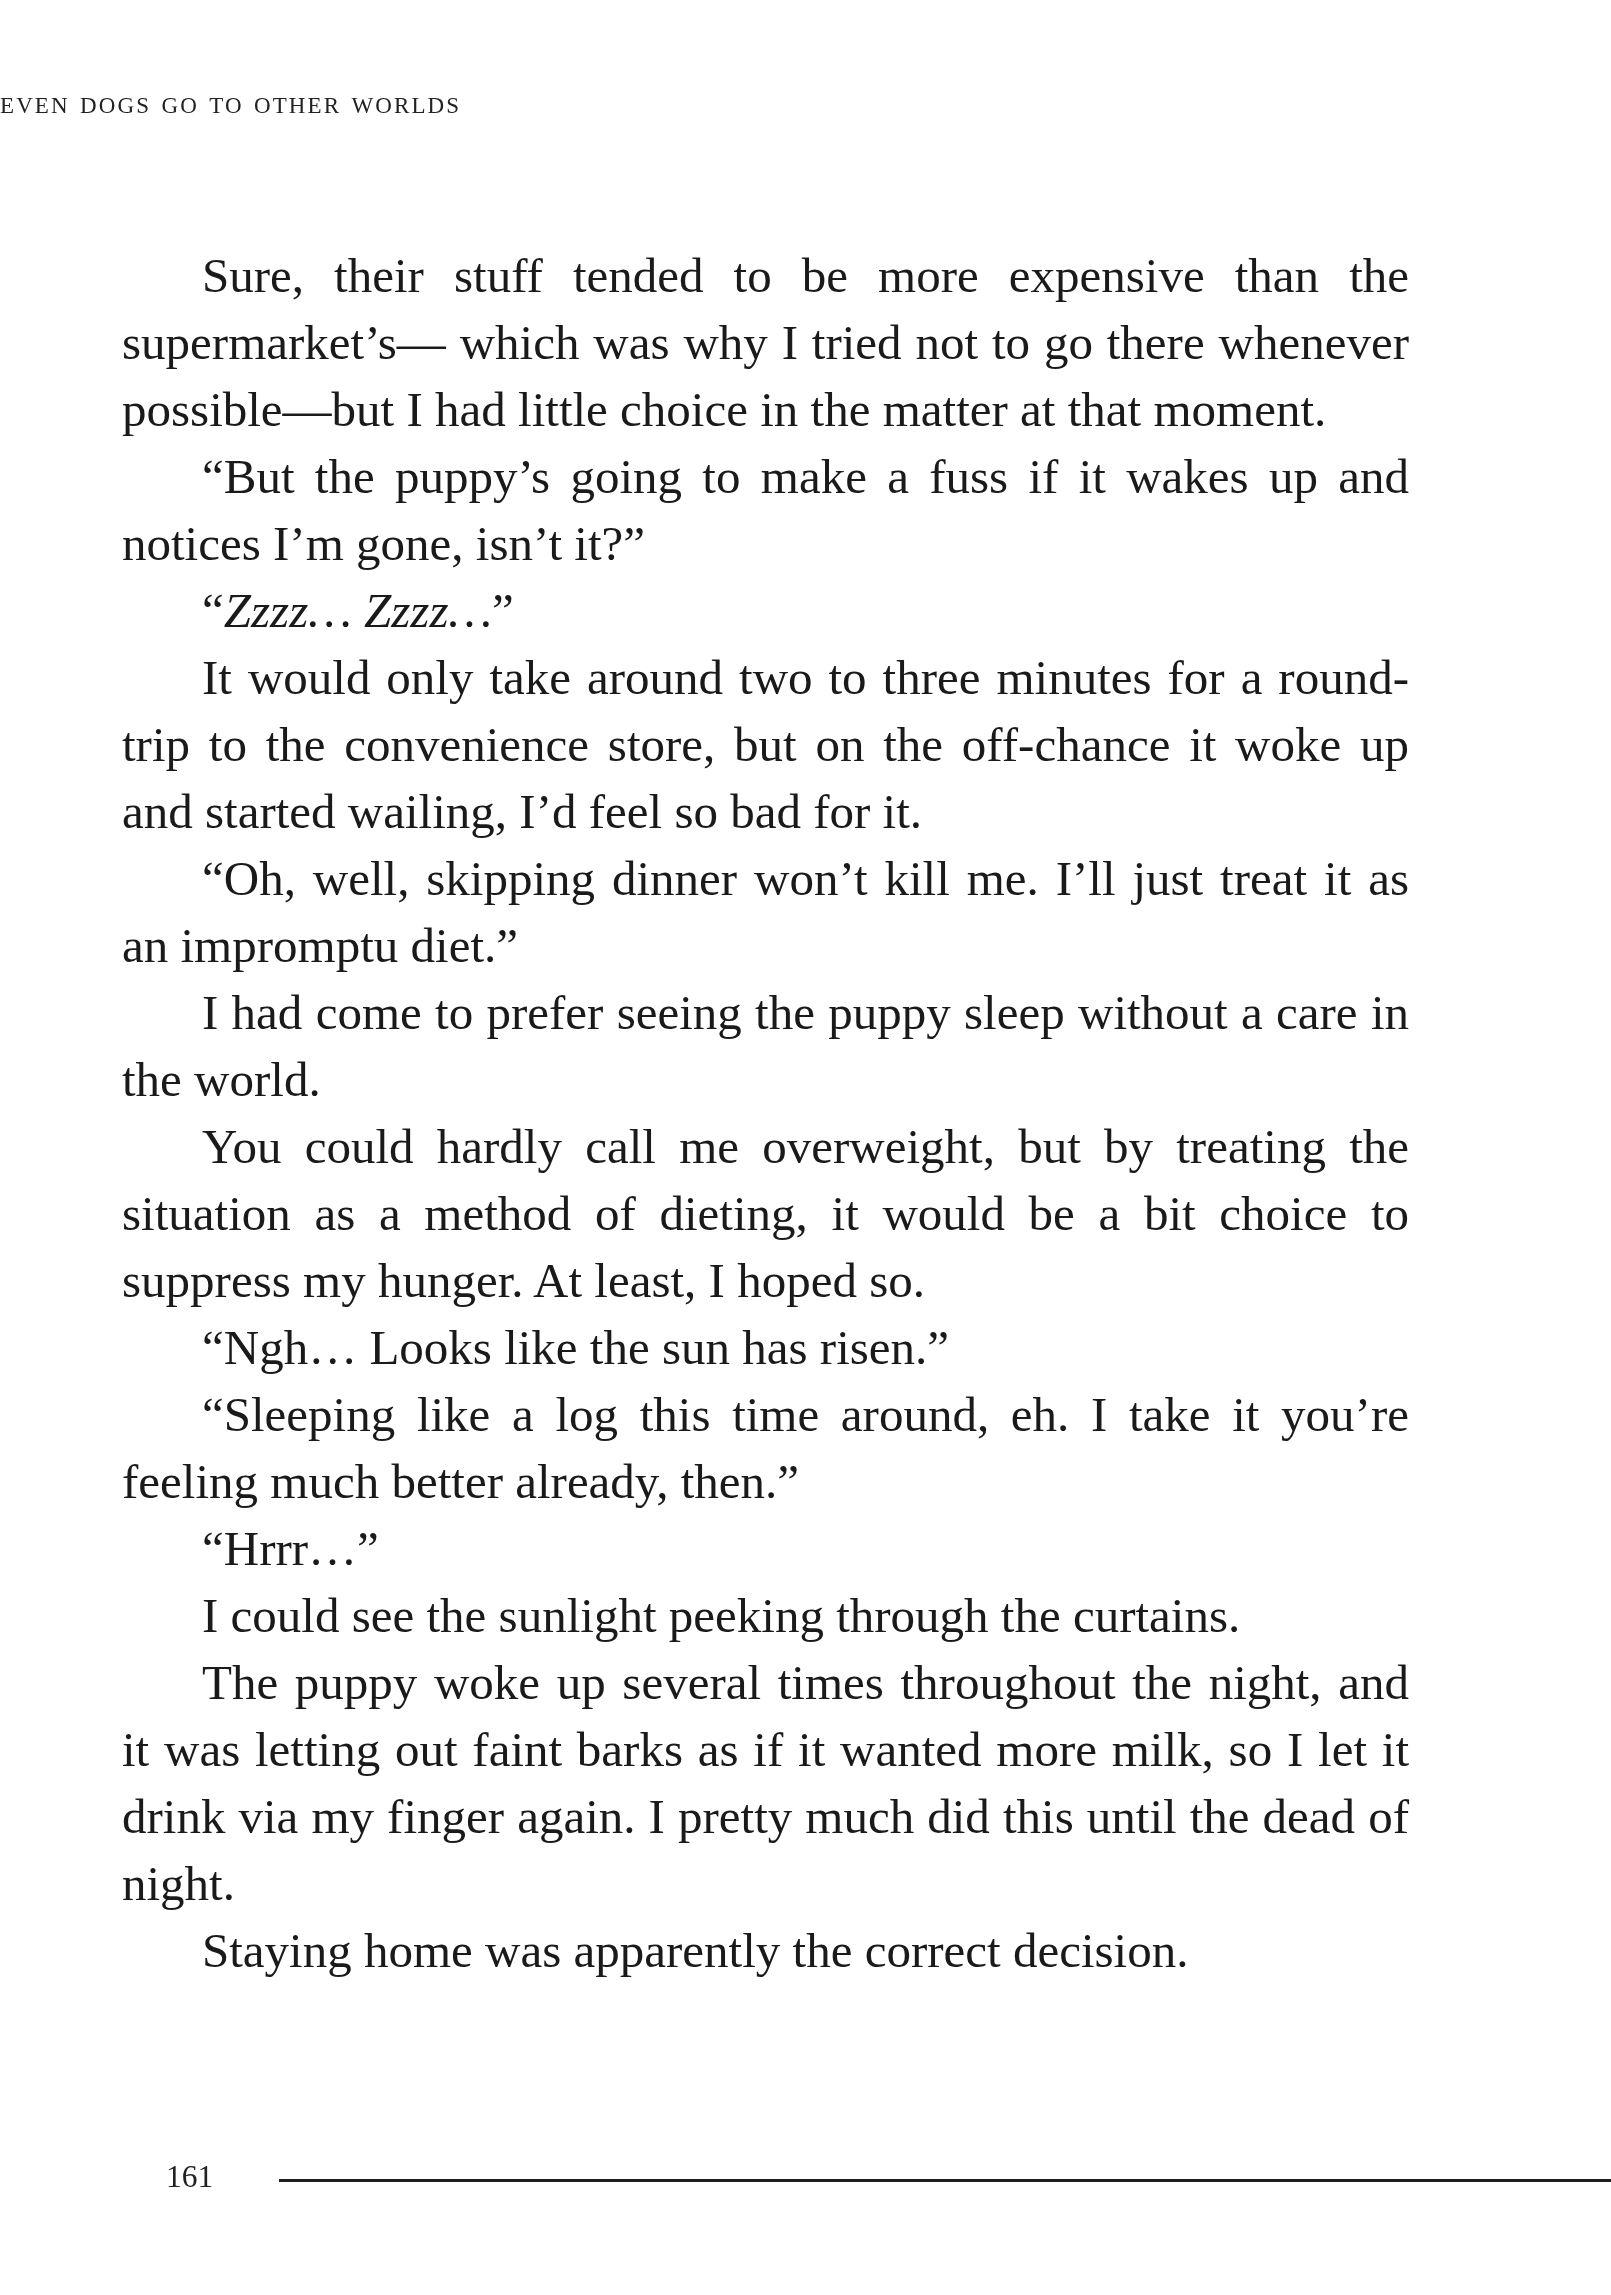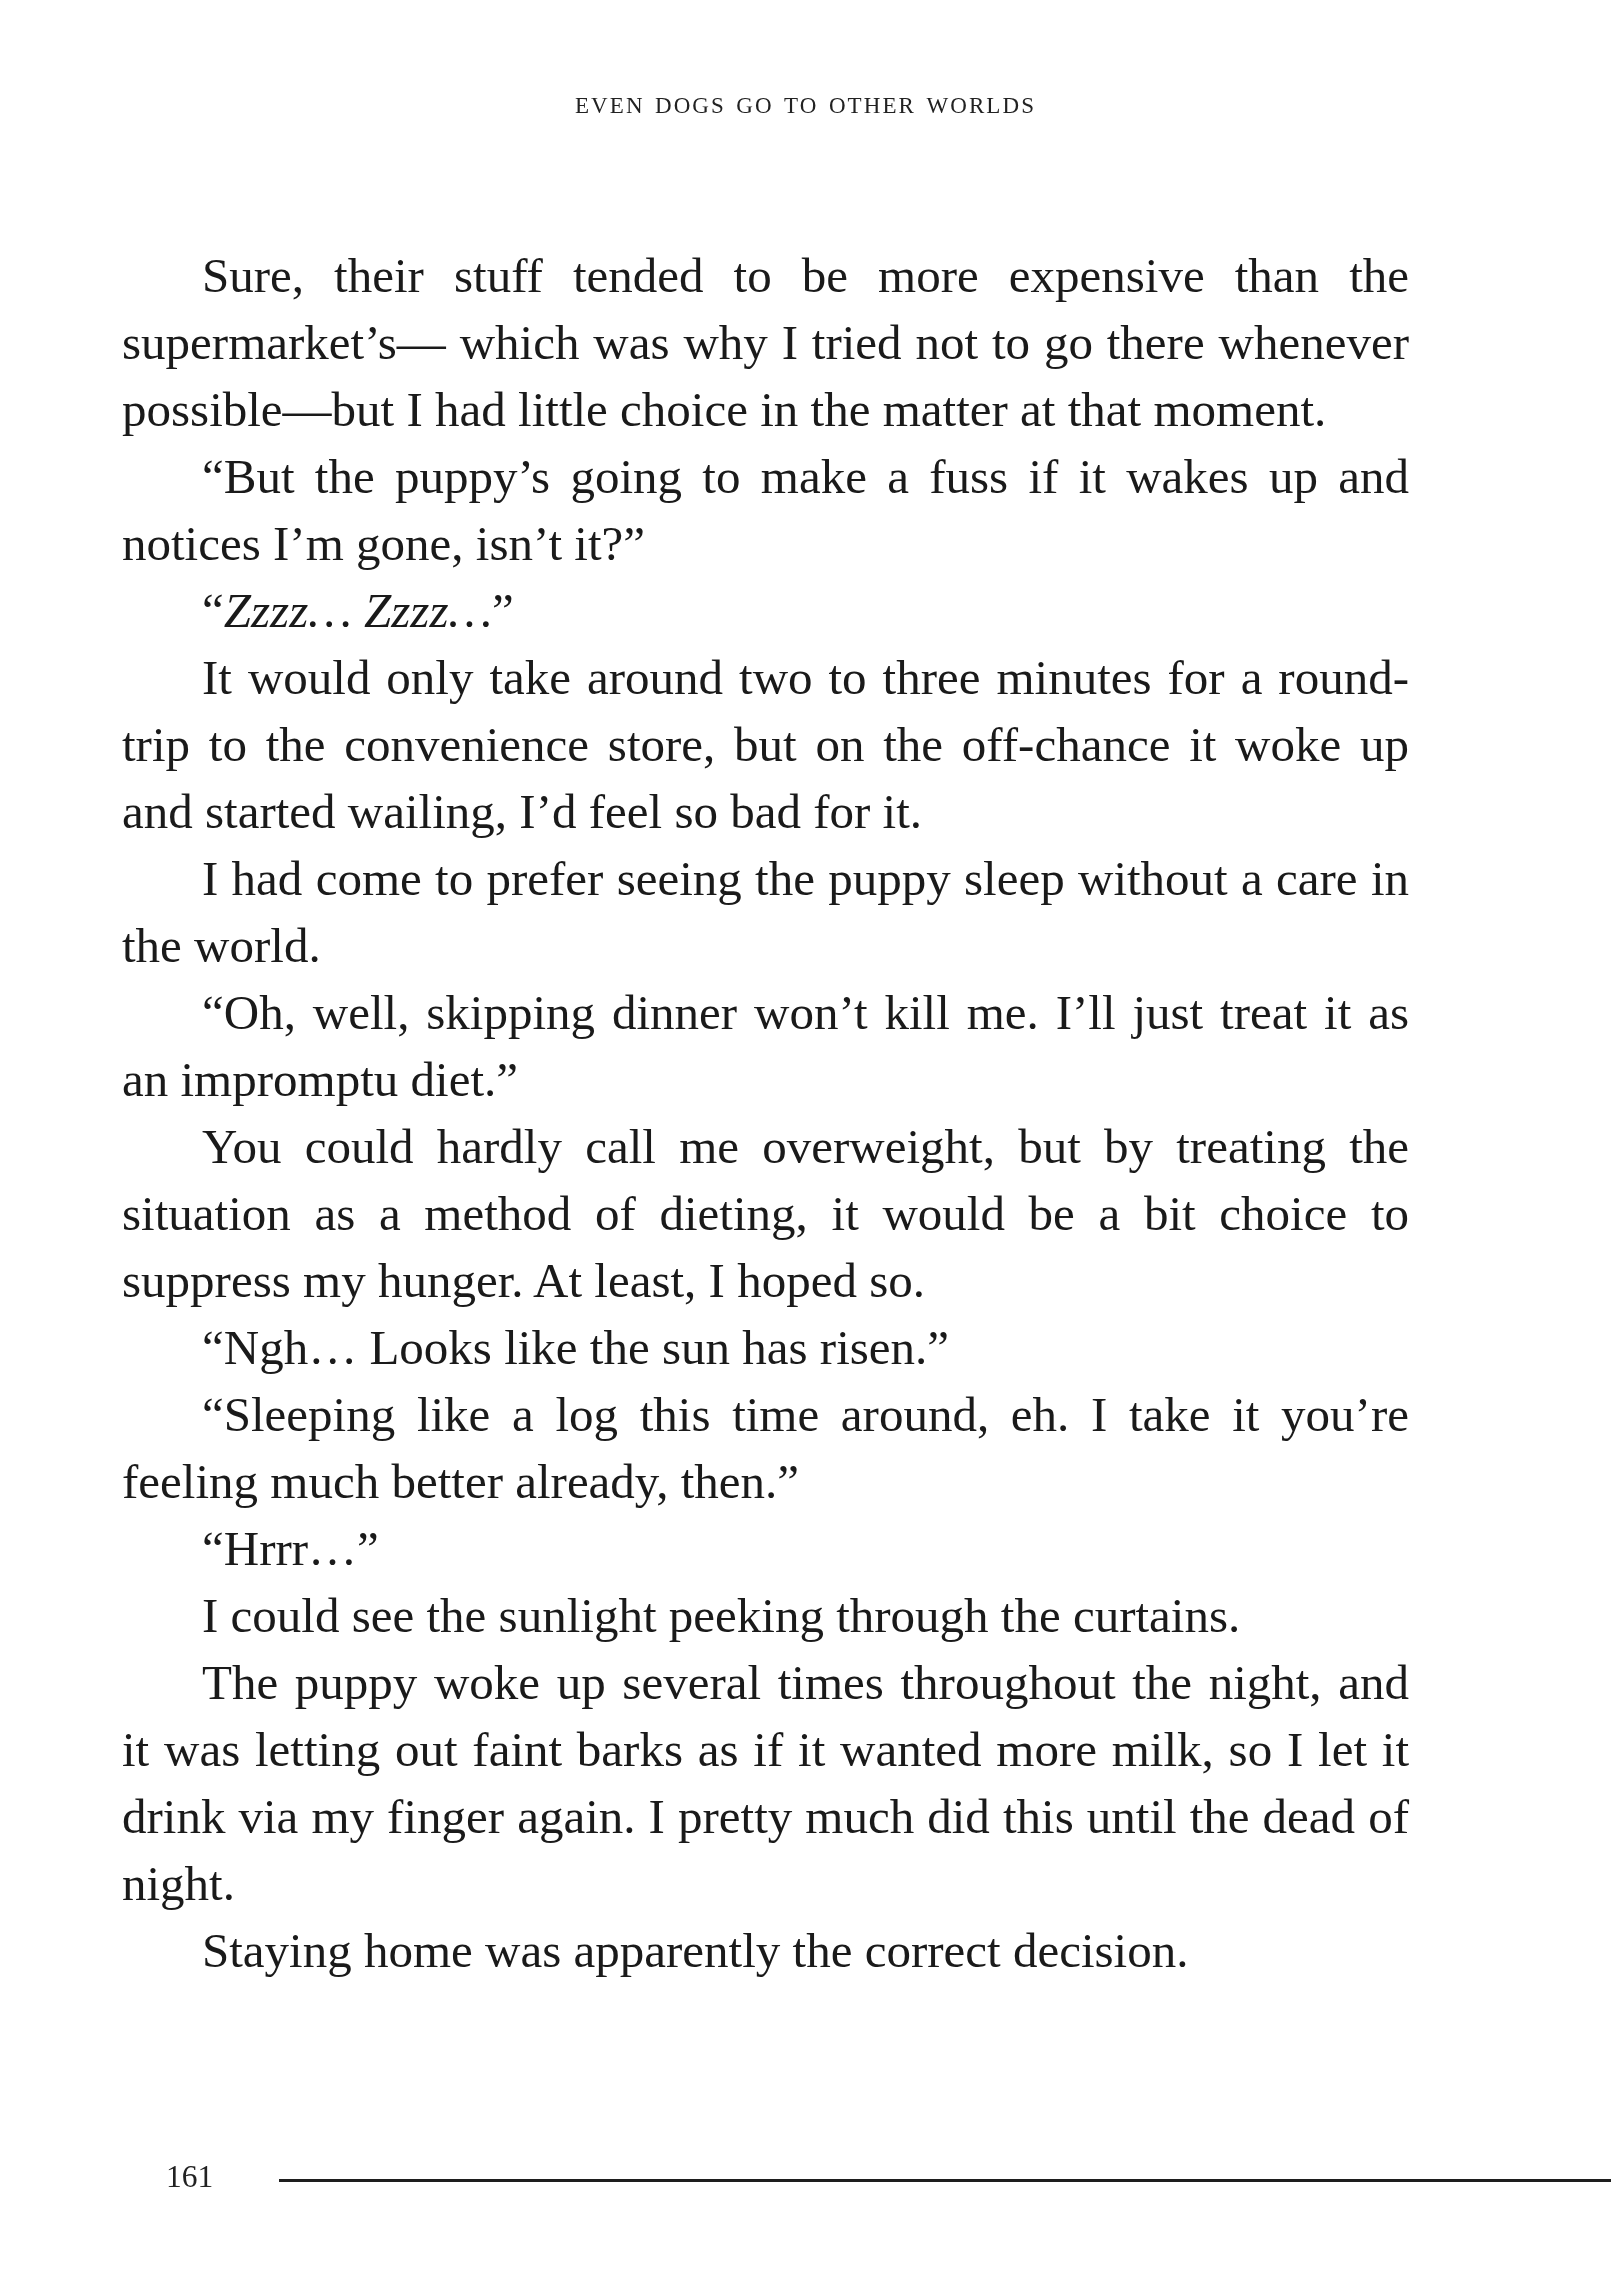--- a/index.html
+++ b/index.html
@@ -13,21 +13,20 @@
       position: relative;
       overflow: hidden;
       color: #1a1a1a;
       font-family: "Liberation Serif", "DejaVu Serif", serif;
     }
     .running-head {
       position: absolute;
       top: 84px;
       left: 0;
       width: 1611px;
-      text-align: center;
       font-size: 33px;
       letter-spacing: 2.1px;
       font-variant: small-caps;
       text-transform: lowercase;
       color: #222;
     }
     .text-block {
       position: absolute;
       top: 242px;
       left: 122px;
@@ -66,22 +65,22 @@
 </head>
 <body>
 
 <div class="running-head">Even Dogs Go to Other Worlds</div>
 
 <div class="text-block">
   <p class="para">Sure, their stuff tended to be more expensive than the supermarket’s— which was why I tried not to go there whenever possible—but I had little choice in the matter at that moment.</p>
   <p class="para">“But the puppy’s going to make a fuss if it wakes up and notices I’m gone, isn’t it?”</p>
   <p class="para"><span>“</span><span class="italic">Zzzz… Zzzz…</span><span>”</span></p>
   <p class="para">It would only take around two to three minutes for a round-trip to the convenience store, but on the off-chance it woke up and started wailing, I’d feel so bad for it.</p>
+  <p class="para">“Oh, well, skipping dinner won’t kill me. I’ll just treat it as an impromptu diet.”</p>
   <p class="para">I had come to prefer seeing the puppy sleep without a care in the world.</p>
-  <p class="para">“Oh, well, skipping dinner won’t kill me. I’ll just treat it as an impromptu diet.”</p>
   <p class="para">You could hardly call me overweight, but by treating the situation as a method of dieting, it would be a bit choice to suppress my hunger. At least, I hoped so.</p>
   <p class="para">“Ngh… Looks like the sun has risen.”</p>
   <p class="para">“Sleeping like a log this time around, eh. I take it you’re feeling much better already, then.”</p>
   <p class="para">“Hrrr…”</p>
   <p class="para">I could see the sunlight peeking through the curtains.</p>
   <p class="para">The puppy woke up several times throughout the night, and it was letting out faint barks as if it wanted more milk, so I let it drink via my finger again. I pretty much did this until the dead of night.</p>
   <p class="para">Staying home was apparently the correct decision.</p>
 </div>
 
 <div class="folio">161</div>

